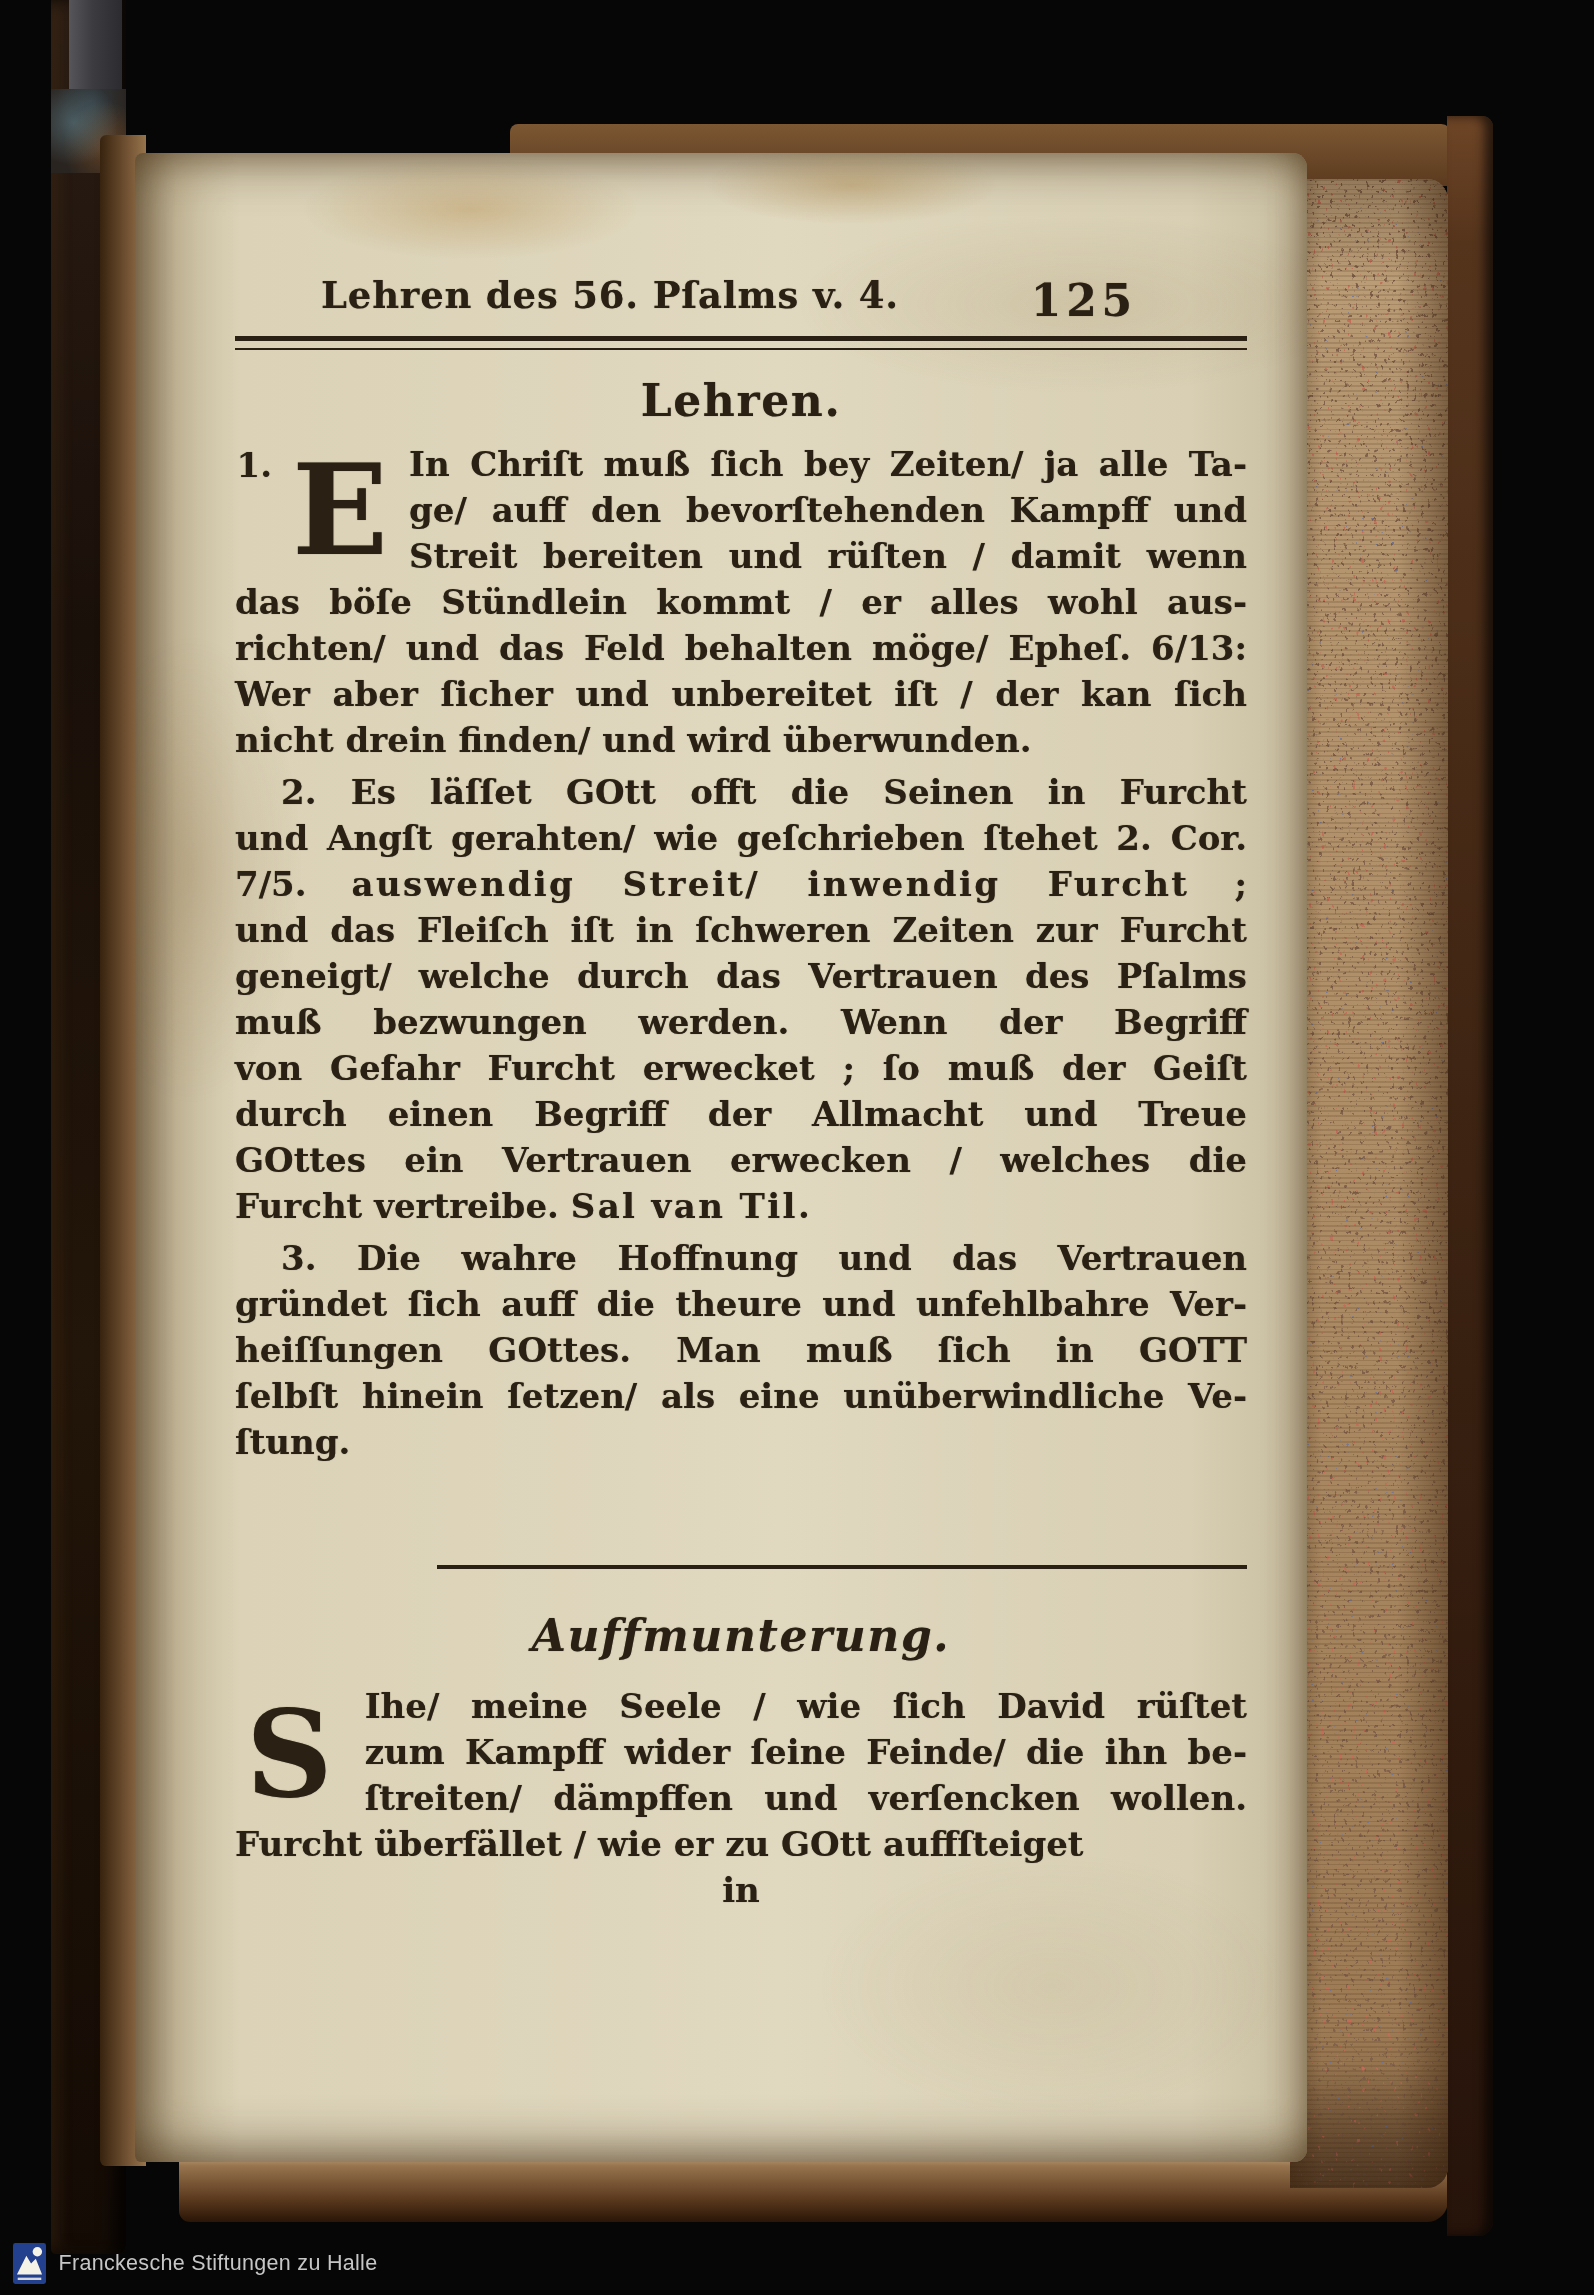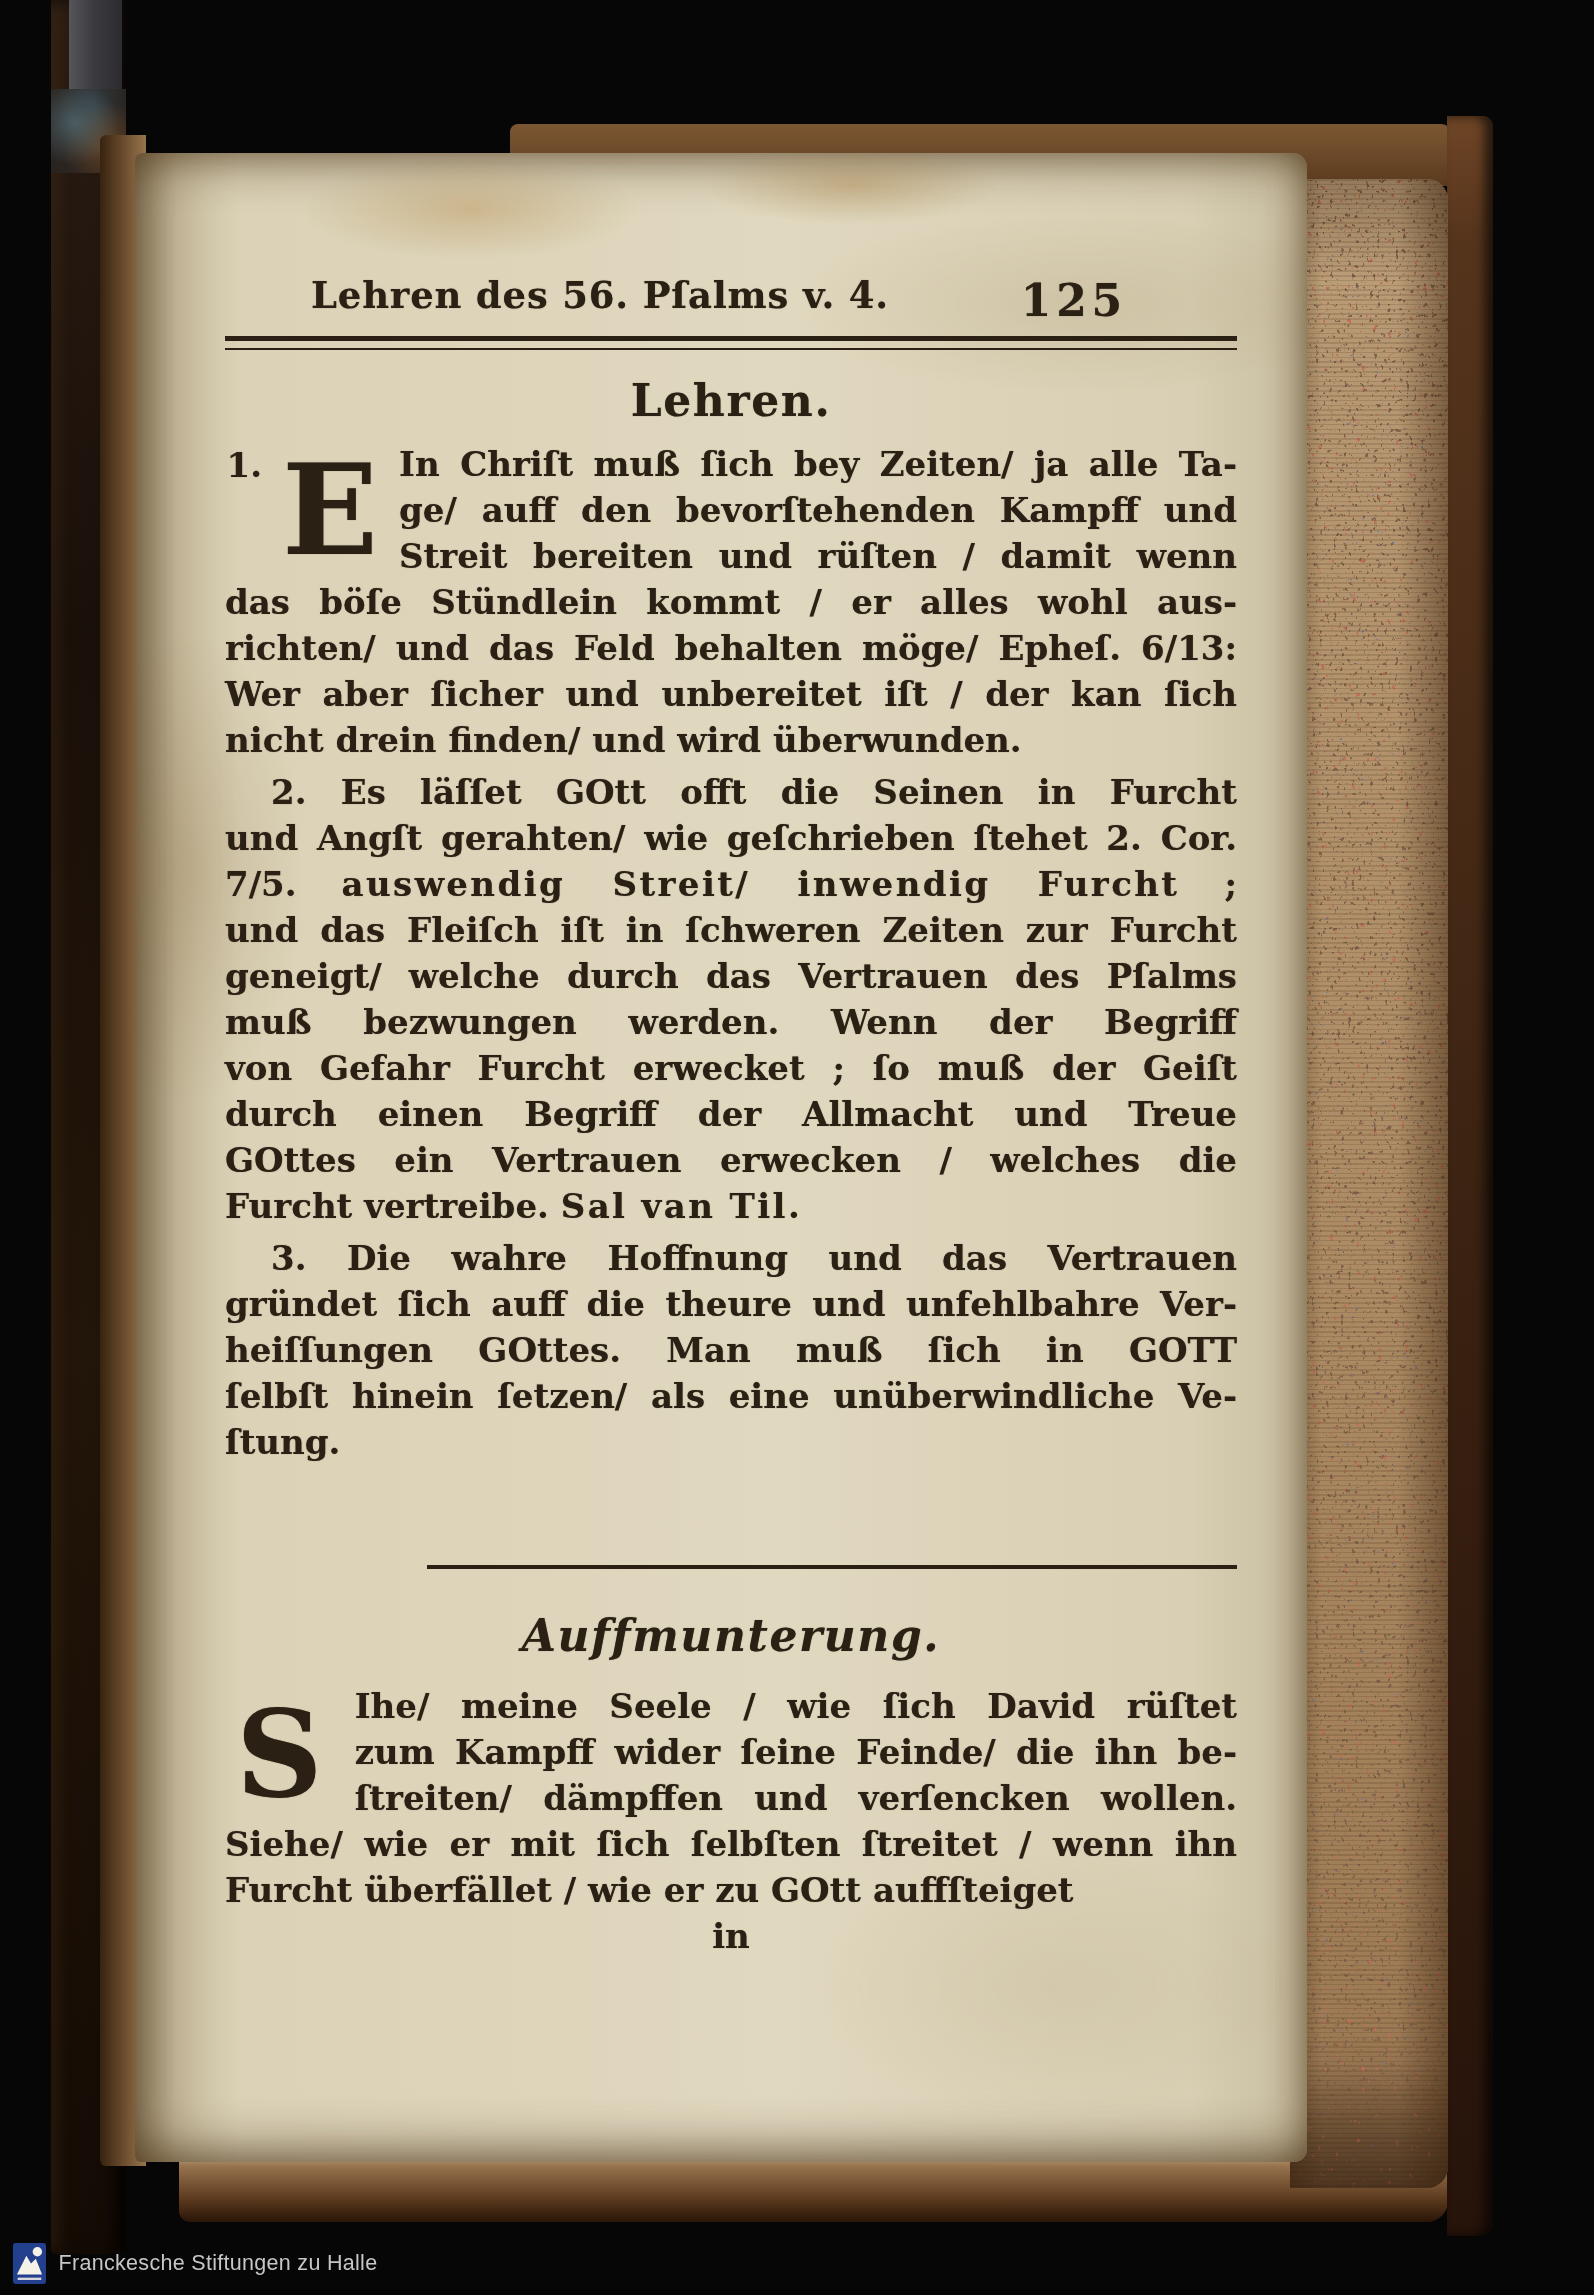--- a/index.html
+++ b/index.html
@@ -51,21 +51,21 @@
                    inset 35px 0 72px -24px rgba(55,32,8,.5),
                    inset -21px 0 44px -22px rgba(90,62,30,.45);}
   .stains{position:absolute;inset:0;border-radius:inherit;
         background:radial-gradient(ellipse 239px 72px at 335px 56px,rgba(165,115,40,.30),transparent 70%),
                    radial-gradient(ellipse 207px 56px at 717px 32px,rgba(160,115,45,.33),transparent 70%),
                    radial-gradient(ellipse 399px 128px at 941px 151px,rgba(140,110,60,.14),transparent 70%),
                    radial-gradient(ellipse 159px 335px at 56px 717px,rgba(120,85,40,.18),transparent 70%),
                    radial-gradient(ellipse 335px 191px at 917px 1833px,rgba(150,120,70,.10),transparent 70%);}
 
   
-  .content{position:absolute;left:90px;top:120px;width:1012px;color:#2a2013;font-weight:700;
+  .content{position:absolute;left:100px;top:120px;width:1012px;color:#2a2013;font-weight:700;
            text-shadow:0 0 1px rgba(42,32,19,.5);}
   .running-header{position:relative;height:45px;font-size:37px;}
   .running-title{position:absolute;left:86px;top:0;letter-spacing:0.8px;}
   .page-number{position:absolute;right:110px;top:1.6px;font-size:44px;letter-spacing:4.8px;}
   .rule-double{margin-top:17.5px;height:7.2px;border-top:5.6px solid #2a2013;border-bottom:2.4px solid #2a2013;}
   .section-heading{margin-top:21px;font-size:44px;line-height:59px;text-align:center;letter-spacing:1.6px;}
   .heading-2{margin-top:37px;font-style:italic;}
   .para{position:relative;}
   .para .line{font-size:34px;line-height:46px;text-align:justify;text-align-last:justify;}
   .para .line:last-child{text-align-last:left;}
@@ -189,21 +189,20 @@
       <div class="rule-single"></div>
 
       <div class="section-heading heading-2">Auffmunterung.</div>
 
       <div class="para p4">
         <span class="cap cap-s">S</span>
         <div class="lines">
             <div class="line">Ihe/ meine Seele / wie ſich David rüſtet</div>
             <div class="line">zum Kampff wider ſeine Feinde/ die ihn be-</div>
             <div class="line">ſtreiten/ dämpffen und verſencken wollen.</div>
-            <div class="line">Siehe/ wie er mit ſich ſelbſten ſtreitet / wenn ihn</div>
             <div class="line">Furcht überfället / wie er zu GOtt auffſteiget</div>
           </div>
       </div>
 
       <div class="catchword">in</div>
 
     </div>
   </div>
 
   <div class="footer">

